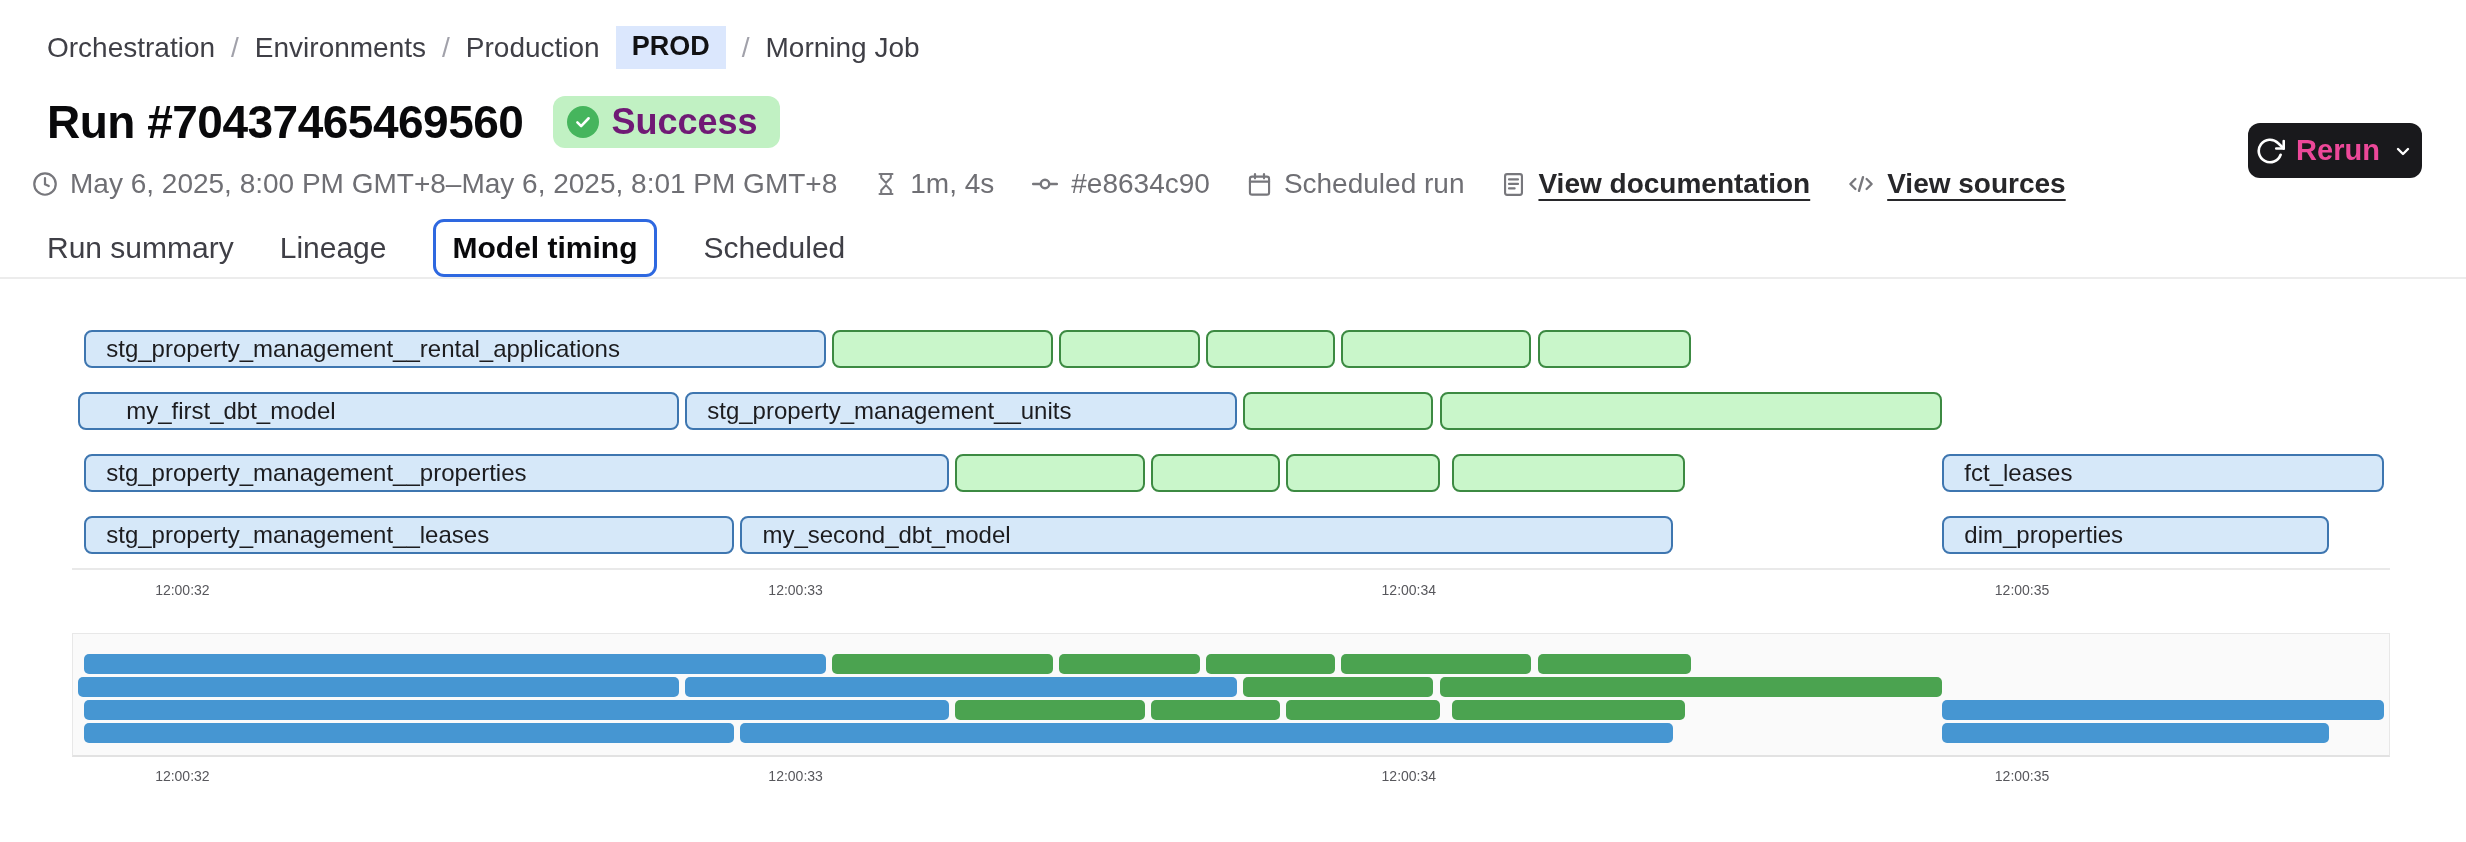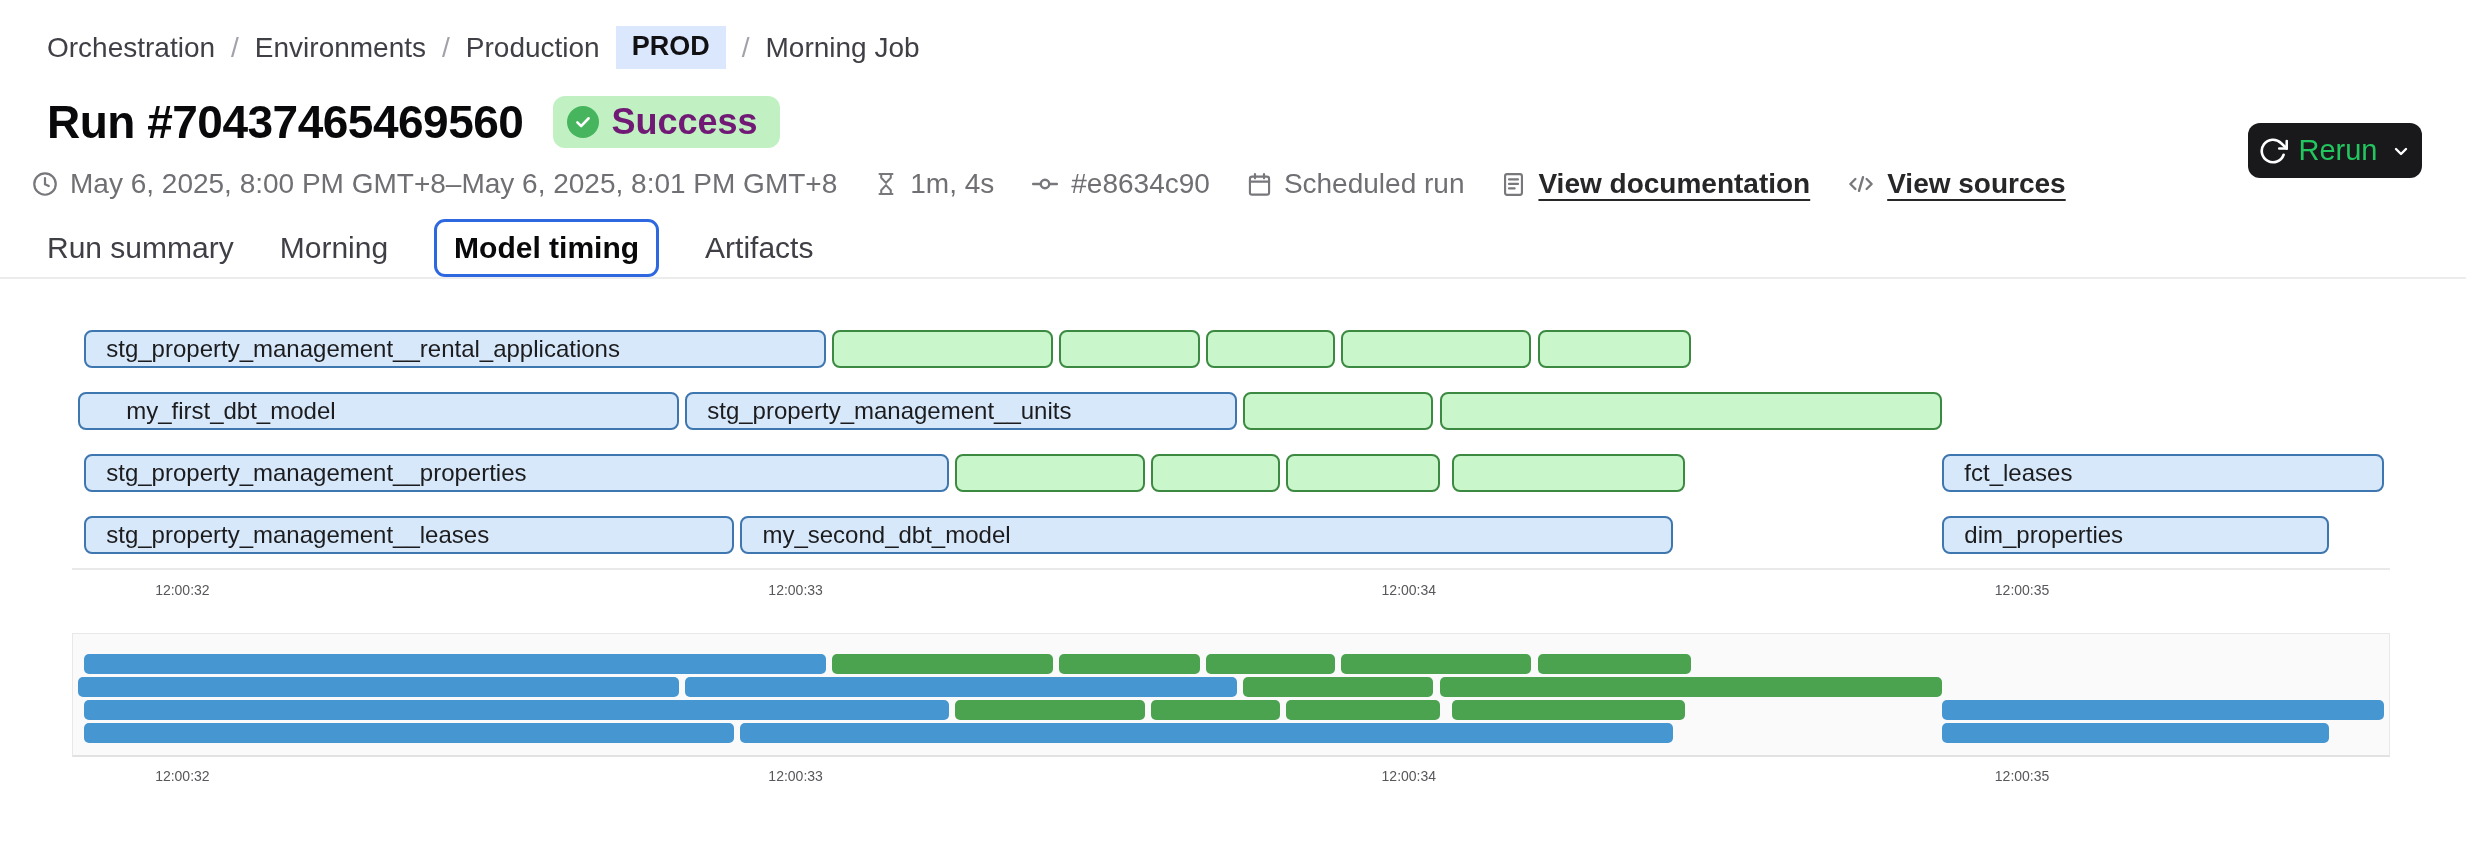--- a/index.html
+++ b/index.html
@@ -21,21 +21,21 @@
   .status-badge { display:flex; align-items:center; gap:12px; background:var(--badge-green-bg);
     border-radius:12px; height:52px; padding:0 22px 0 14px; }
   .status-badge .dot { width:32px; height:32px; border-radius:50%; background:var(--badge-green-dot);
     display:flex; align-items:center; justify-content:center; }
   .status-badge .label { font-size:36px; font-weight:600; color:#701a75; }
 
   
   .rerun-btn { position:absolute; left:2248px; top:123px; width:174px; height:55px;
     background:var(--button-dark-bg); border:none; border-radius:12px; display:flex;
     align-items:center; justify-content:center; gap:11px; cursor:pointer; }
-  .rerun-btn .label { color:#22c55e; font-size:29px; font-weight:400; }
+  .rerun-btn .label { color:#ec4899; font-size:29px; font-weight:700; }
 
   
   .meta-row { position:absolute; left:31px; top:168px; display:flex; align-items:center;
     gap:36px; font-size:28px; color:#6f6f74; }
   .meta-item { display:flex; align-items:center; gap:11px; white-space:nowrap; }
   .meta-item a { color:#27272a; font-weight:600; text-decoration:underline;
     text-underline-offset:6px; text-decoration-thickness:2px; cursor:pointer; }
   .micon { flex:none; stroke:#77777c; }
 
   
@@ -157,23 +157,23 @@
           <polyline points="7.5 8 3.5 12 7.5 16"></polyline>
           <polyline points="16.5 8 20.5 12 16.5 16"></polyline>
           <line x1="13.6" y1="6.5" x2="10.4" y2="17.5"></line>
         </svg>
       <a>View sources</a>
     </div>
   </div>
 
   <div class="tabs">
     <span class="tab">Run summary</span>
-    <span class="tab">Morning</span>
+    <span class="tab">Lineage</span>
     <span class="tab active">Model timing</span>
-    <span class="tab">Artifacts</span>
+    <span class="tab">Scheduled</span>
   </div>
   <div class="tabs-divider"></div>
 
   <div class="chart" id="chart-detail">
     <div id="detail-rows">
         <div class="bar blue" style="left: 0.529%; width: 32.011%; top: 0px;">
           <span class="bar-label">stg_property_management__rental_applications</span>
         </div>
         <div class="bar green" style="left: 32.804%; width: 9.524%; top: 0px;"></div>
         <div class="bar green" style="left: 42.593%; width: 6.085%; top: 0px;"></div>

